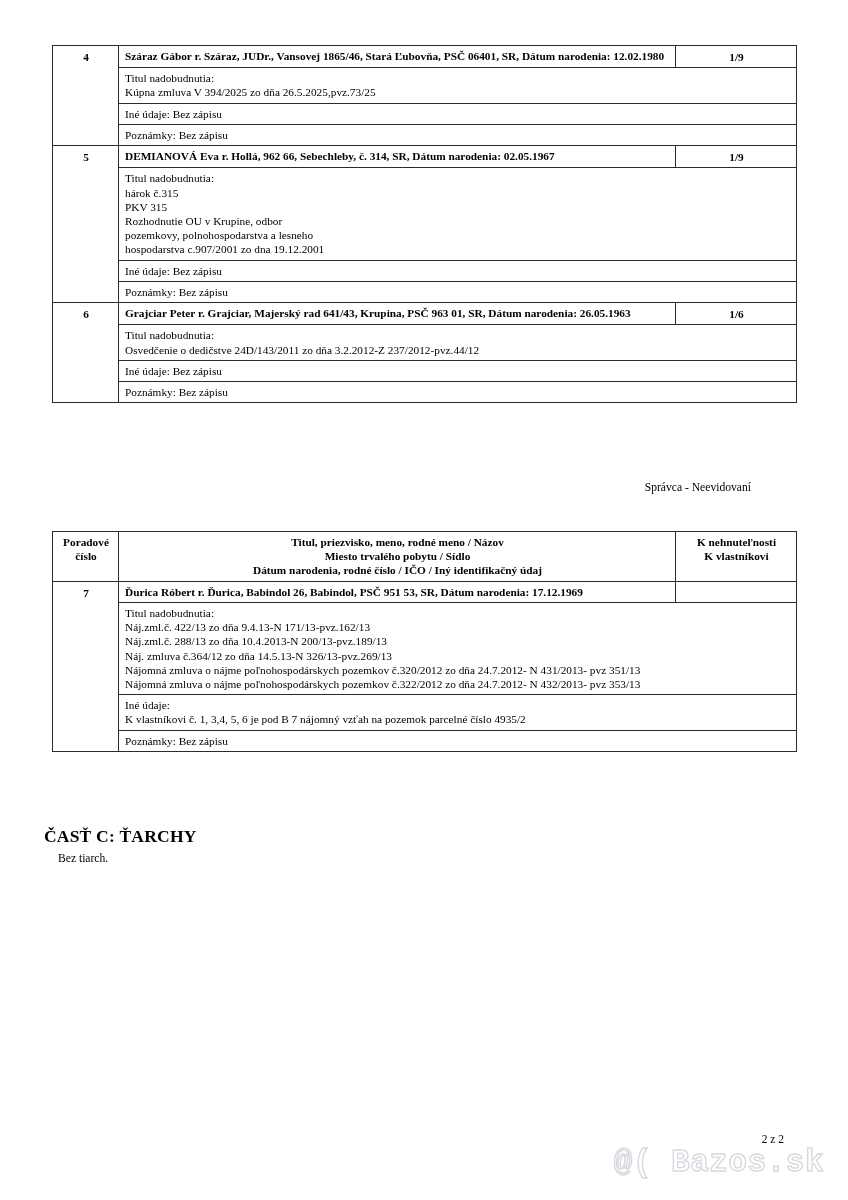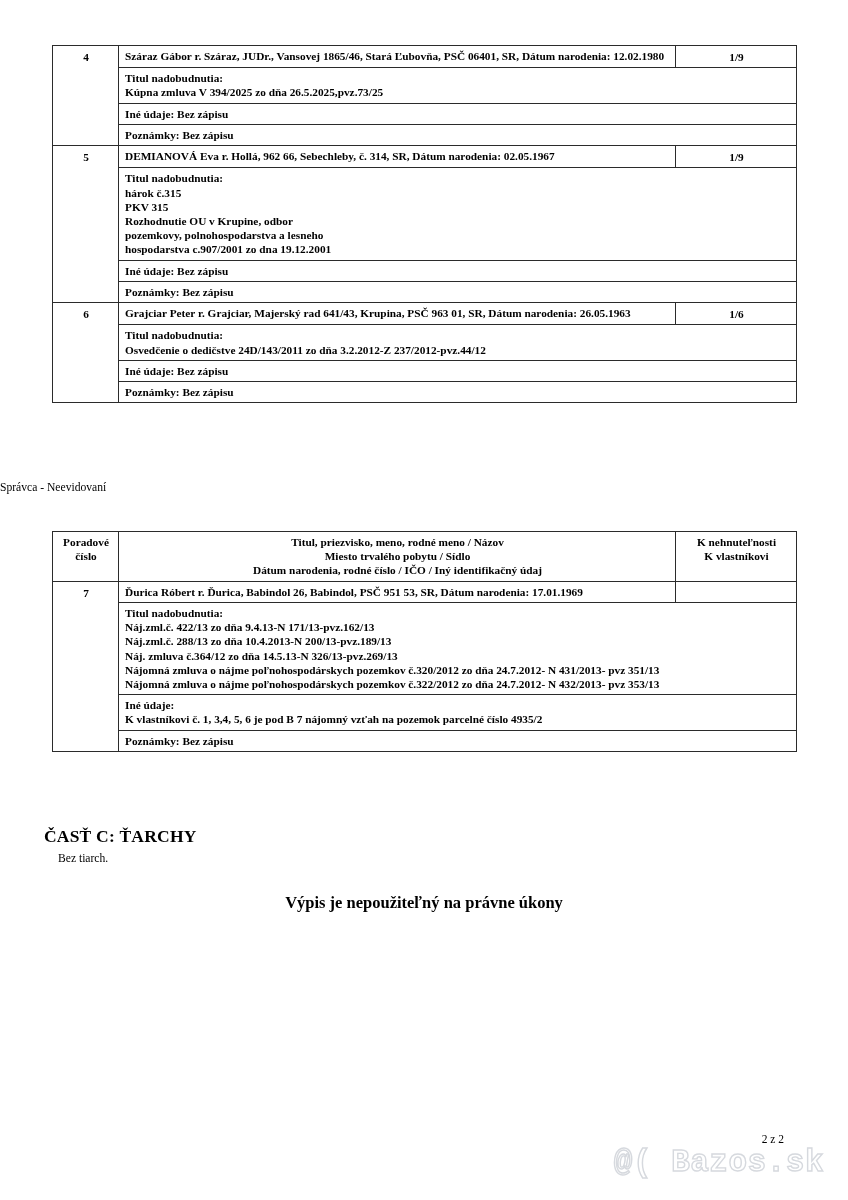--- a/index.html
+++ b/index.html
@@ -44,21 +44,21 @@
   }
   .doc-table td.share {
     text-align: center;
     font-weight: bold;
     padding-top: 4px;
   }
   .doc-table td.owner {
     font-weight: bold;
   }
   .doc-table td.plain {
-    font-weight: bold;
+    font-weight: normal;
     margin-top: 8px;
   }
   .nowrap-lines {
     white-space: pre-line;
   }
 
   
   #owners-table {
     left: 52px;
     top: 45px;
@@ -78,23 +78,23 @@
   #tenants-table col.c-body { width: 557px; }
   #tenants-table col.c-share { width: 121px; }
   #tenants-table td.hdr {
     font-weight: bold;
     text-align: center;
   }
 
   
   .caption-center {
     position: absolute;
-    left: 0;
+    left: 7px;
     width: 744px;
-    text-align: left;
+    text-align: right;
     font-size: 11.6px;
   }
   .caption-bold {
     font-weight: bold;
     font-size: 13px;
   }
   .caption-right {
     position: absolute;
     text-align: right;
     font-size: 11.6px;
@@ -233,21 +233,21 @@
 číslo</td>
         <td class="hdr nowrap-lines">Titul, priezvisko, meno,  rodné meno / Názov
 Miesto trvalého pobytu / Sídlo
 Dátum narodenia, rodné číslo / IČO / Iný identifikačný údaj</td>
         <td class="hdr nowrap-lines">K nehnuteľnosti
 K vlastníkovi</td>
       </tr>
 
       <tr>
         <td class="num" rowspan="4">7</td>
-        <td class="owner">Ďurica Róbert r. Ďurica, Babindol 26, Babindol, PSČ 951 53, SR, Dátum narodenia: 17.01.1969</td>
+        <td class="owner">Ďurica Róbert r. Ďurica, Babindol 26, Babindol, PSČ 951 53, SR, Dátum narodenia: 17.12.1969</td>
         <td class="share"></td>
       </tr>
       <tr>
         <td class="plain nowrap-lines" colspan="2">Titul nadobudnutia:
 Náj.zml.č. 422/13 zo dňa 9.4.13-N 171/13-pvz.162/13
 Náj.zml.č. 288/13 zo dňa 10.4.2013-N 200/13-pvz.189/13
 Náj. zmluva č.364/12 zo dňa 14.5.13-N 326/13-pvz.269/13
 Nájomná zmluva o nájme poľnohospodárskych pozemkov č.320/2012 zo dňa 24.7.2012- N 431/2013- pvz 351/13
 Nájomná zmluva o nájme poľnohospodárskych pozemkov č.322/2012 zo dňa 24.7.2012- N 432/2013- pvz 353/13</td>
       </tr>
@@ -258,18 +258,17 @@
       <tr>
         <td class="plain" colspan="2">Poznámky: Bez zápisu</td>
       </tr>
     </tbody>
   </table>
 
 
   <div id="part-c-heading">ČASŤ C: ŤARCHY</div>
   <div id="bez-tiarch">Bez tiarch.</div>
 
-  <div id="final-notice">Výpis je nepoužiteľný na právne úkony</div>
 
   <div id="page-number">2 z 2</div>
   <div id="watermark">@( Bazos.sk</div>
 
 </div>
 
 </body></html>

